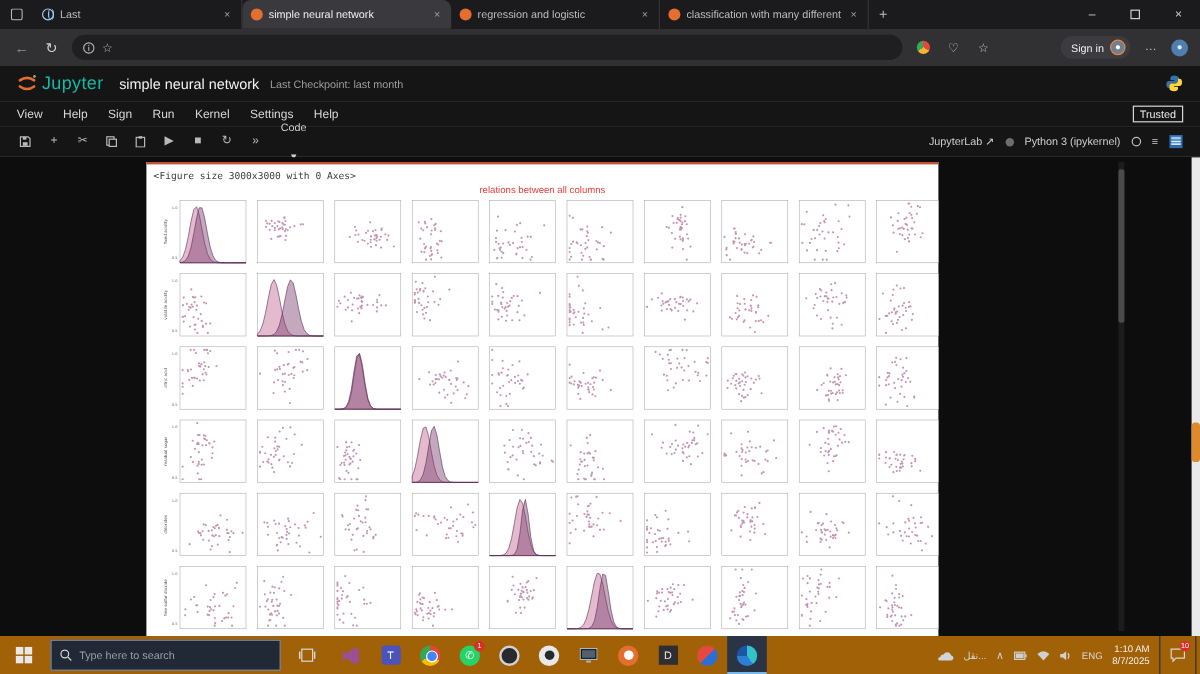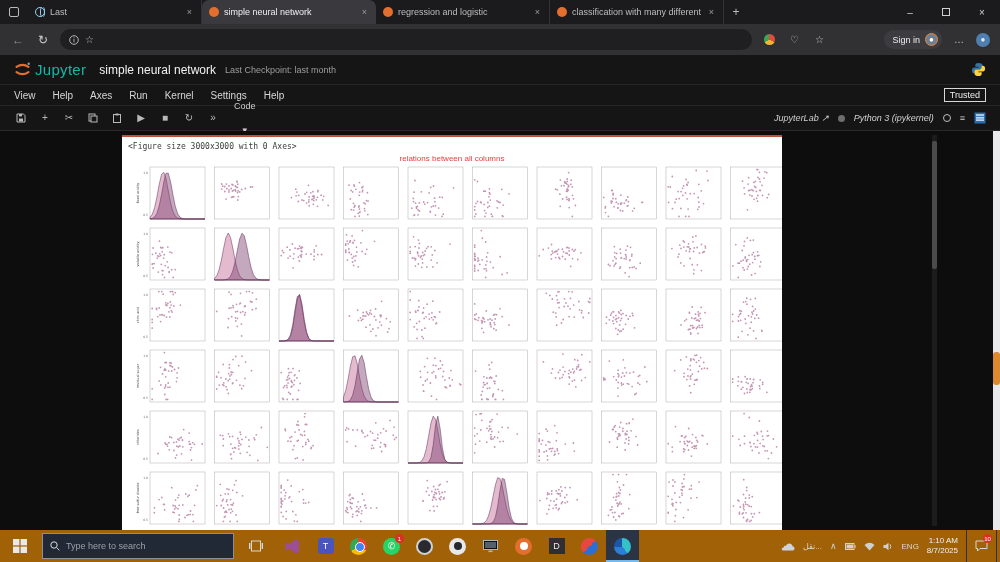--- a/index.html
+++ b/index.html
@@ -60,21 +60,21 @@
   .jm-spacer{flex:1;}
   .trusted{border:1px solid #d8d8d8;color:#ececec;font-size:9px;padding:1px 5px;}
 
   
   .jtoolbar{height:25px;background:#151515;display:flex;align-items:center;padding:0 14px;gap:10px;
     border-bottom:1px solid #2a2a2a;flex-shrink:0;}
   .t-ico{color:#b9b9b9;font-size:10px;width:14px;text-align:center;line-height:1;}
   .t-ico svg{display:block;margin:0 auto;}
   .code-select{display:flex;align-items:center;gap:14px;color:#cfcfcf;font-size:9px;margin-left:4px;flex-direction:column;}
   .jt-spacer{flex:1;}
-  .jt-right{display:flex;align-items:center;gap:9px;color:#cfcfcf;font-size:9px;font-style:italic;}
+  .jt-right{display:flex;align-items:center;gap:9px;color:#cfcfcf;font-size:9px;}
   .kernel-circle{width:8px;height:8px;border:1px solid #bdbdbd;border-radius:50%;display:inline-block;}
   .dot-ico{width:7px;height:7px;border-radius:50%;background:#6e6e6e;}
 
   
   .content{height:399px;background:#0d0d0d;position:relative;flex-shrink:0;overflow:hidden;}
   .cell{position:absolute;left:122px;top:4px;width:660px;height:395px;background:#ffffff;
     border-top:2px solid #c0503a;padding:3px 6px;overflow:hidden;}
   .figure-text{font-family:"DejaVu Sans Mono",monospace;font-size:8px;color:#3c3c3c;line-height:13px;}
   .plot-title{font-size:8px;color:#e8413c;text-align:center;line-height:12px;}
   .pairplot-wrap{margin-left:6px;}
@@ -197,21 +197,21 @@
     <div class="jh-spacer"></div>
     <svg width="15" height="15" viewBox="0 0 16 16">
       <path d="M8 1c-2.2 0-3.4 0.9-3.4 2.2v1.9h3.5v0.7H3.3c-1.4 0-2.3 1-2.3 3.2 0 2.1 0.9 3.1 2.3 3.1h1.3v-1.8c0-1.3 1.1-2.3 2.4-2.3h3.3c1.1 0 1.9-0.9 1.9-2V3.2C12.2 1.9 10.2 1 8 1z" fill="#3572A5"></path>
       <path d="M8 15c2.2 0 3.4-0.9 3.4-2.2v-1.9H7.9v-0.7h4.8c1.4 0 2.3-1 2.3-3.2 0-2.1-0.9-3.1-2.3-3.1h-1.3v1.8c0 1.3-1.1 2.3-2.4 2.3H5.7c-1.1 0-1.9 0.9-1.9 2v2.8C3.8 14.1 5.8 15 8 15z" fill="#FFD43B"></path>
     </svg>
   </div>
 
   <div class="jmenu">
     <span class="menu-item">View</span>
     <span class="menu-item">Help</span>
-    <span class="menu-item">Axes</span>
+    <span class="menu-item">Sign</span>
     <span class="menu-item">Run</span>
     <span class="menu-item">Kernel</span>
     <span class="menu-item">Settings</span>
     <span class="menu-item">Help</span>
     <div class="jm-spacer"></div>
     <span class="trusted">Trusted</span>
   </div>
 
   <div class="jtoolbar">
     <span class="t-ico">

